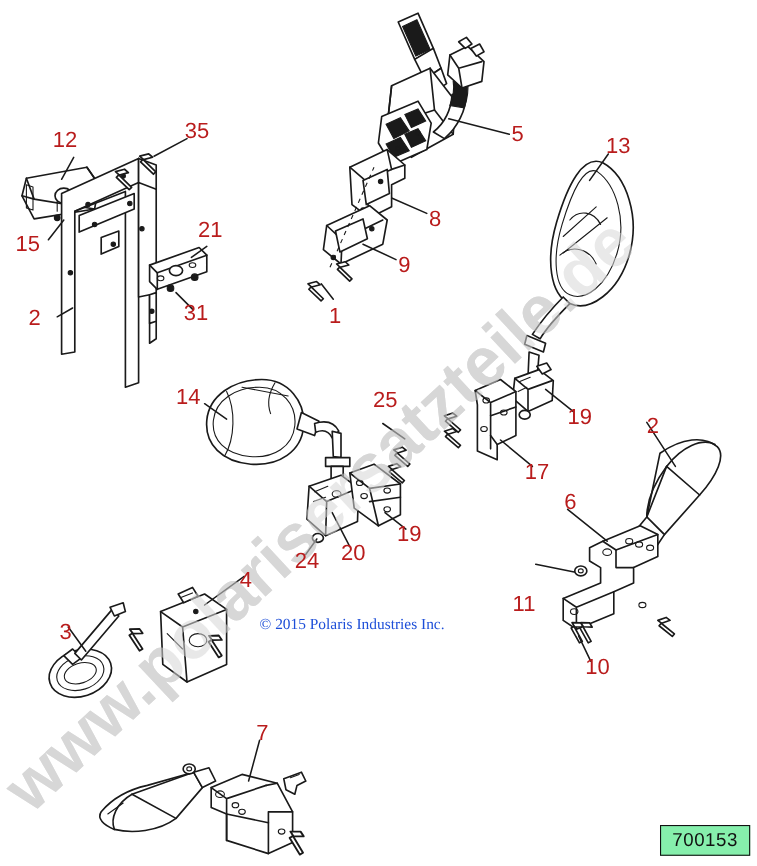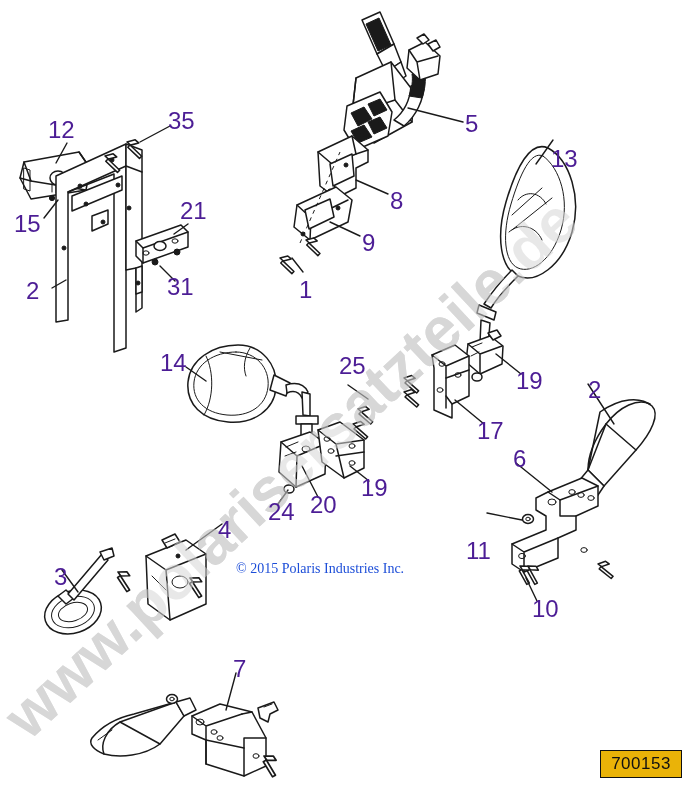--- a/index.html
+++ b/index.html
@@ -6,37 +6,37 @@
   body{
     width:688px;height:787px;position:relative;overflow:hidden;
     font-family:"Liberation Sans", sans-serif;
     background:#ffffff;
   }
   #stage{position:absolute;left:0;top:0;width:688px;height:787px;}
   #art{position:absolute;left:0;top:0;}
   .lbl{
     position:absolute;
     font-family:"Liberation Sans", sans-serif;
-    font-size:24px;
-    color:#4c1d95;
+    font-size:20px;
+    color:#b91c1c;
     line-height:1;
     white-space:nowrap;
     user-select:none;
   }
   .copyright{
     position:absolute;
     font-family:Liberation Serif, serif;
     font-size:14px;
     color:#1d4ed8;
     white-space:nowrap;
   }
   .pnbox{
     position:absolute;
     border:1px solid #111;
-    background:#eab308;
+    background:#86efac;
     display:flex;align-items:center;justify-content:center;
     font-family:"Liberation Sans", sans-serif;
     font-size:17px;
     color:#111;
     letter-spacing:0.5px;
   }
   .wm{
     position:absolute;
     font-family:"Liberation Sans", sans-serif;
     font-weight:bold;
@@ -396,21 +396,21 @@
   <div class="lbl" style="left:54px;top:565px;">3</div>
   <div class="lbl" style="left:218px;top:518px;">4</div>
   <div class="lbl" style="left:465px;top:112px;">5</div>
   <div class="lbl" style="left:513px;top:447px;">6</div>
   <div class="lbl" style="left:233px;top:657px;">7</div>
   <div class="lbl" style="left:390px;top:189px;">8</div>
   <div class="lbl" style="left:362px;top:231px;">9</div>
   <div class="lbl" style="left:532px;top:597px;">10</div>
   <div class="lbl" style="left:466px;top:503px;margin-top:36px;">11</div>
   <div class="lbl" style="left:48px;top:118px;">12</div>
-  <div class="lbl" style="left:551px;top:123px;margin-top:24px;">13</div>
+  <div class="lbl" style="left:551px;top:123px;">13</div>
   <div class="lbl" style="left:160px;top:351px;">14</div>
   <div class="lbl" style="left:14px;top:212px;">15</div>
   <div class="lbl" style="left:26px;top:279px;">2</div>
   <div class="lbl" style="left:477px;top:419px;text-align:center;">17</div>
   <div class="lbl" style="left:361px;top:476px;">19</div>
   <div class="lbl" style="left:516px;top:369px;">19</div>
   <div class="lbl" style="left:310px;top:493px;">20</div>
   <div class="lbl" style="left:180px;top:199px;text-align:center;">21</div>
   <div class="lbl" style="left:168px;top:109px;">35</div>
   <div class="lbl" style="left:167px;top:275px;">31</div>

